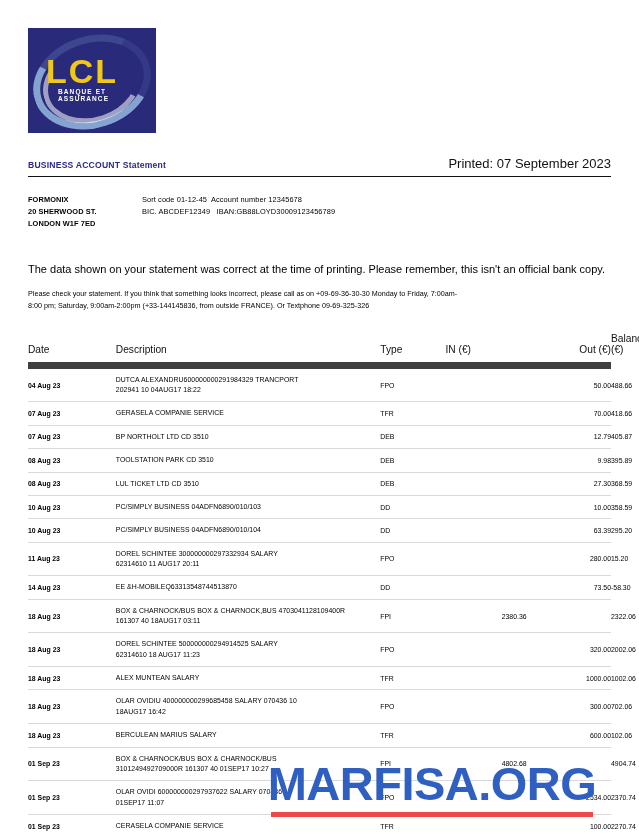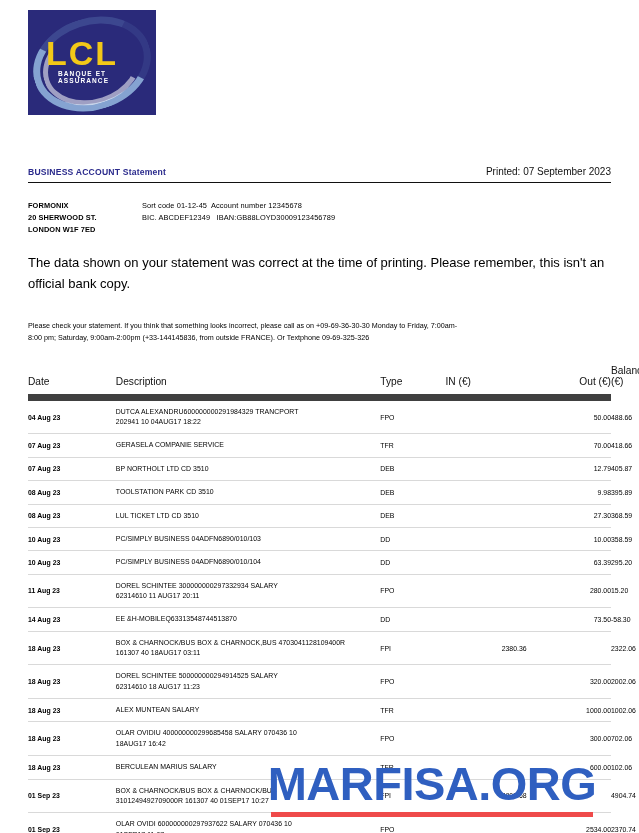--- a/index.html
+++ b/index.html
@@ -18,21 +18,21 @@
   .page {
     position: relative;
     width: 639px;
     height: 833px;
     box-sizing: border-box;
     padding: 0 28px;
   }
 
   
   .logo-wrap {
-    padding-top: 10px;
+    padding-top: 28px;
   }
   .logo {
     position: relative;
     width: 128px;
     height: 105px;
     background: #2a2a7a;
     overflow: hidden;
   }
   .logo .swoosh-outer {
     position: absolute;
@@ -89,23 +89,22 @@
     padding-bottom: 5px;
     border-bottom: 1px solid #111;
   }
   .statement-title {
     font-size: 8.6px;
     font-weight: bold;
     color: #2a2a8c;
     letter-spacing: 0.2px;
   }
   .printed {
-    font-size: 10px;
+    font-size: 13px;
     color: #111;
-    margin-top: 28px;
   }
 
   
   .addr-block {
     margin-top: 17px;
     display: flex;
     font-size: 7.4px;
     line-height: 1.62;
   }
   .addr-left {
@@ -115,26 +114,26 @@
   }
   .addr-left .name { font-weight: bold; }
   .addr-right {
     flex: 1;
     letter-spacing: 0.1px;
   }
   .addr-right div { white-space: pre; }
 
   
   .notice {
-    margin-top: 17px;
-    font-size: 13px;
+    margin-top: 31px;
+    font-size: 11px;
     line-height: 1.6;
   }
   .notice2 {
-    margin-top: 25px;
+    margin-top: 9px;
     font-size: 7.2px;
     line-height: 1.75;
     max-width: 585px;
   }
 
   
   table.txn {
     margin-top: 20px;
     width: 100%;
     border-collapse: collapse;

